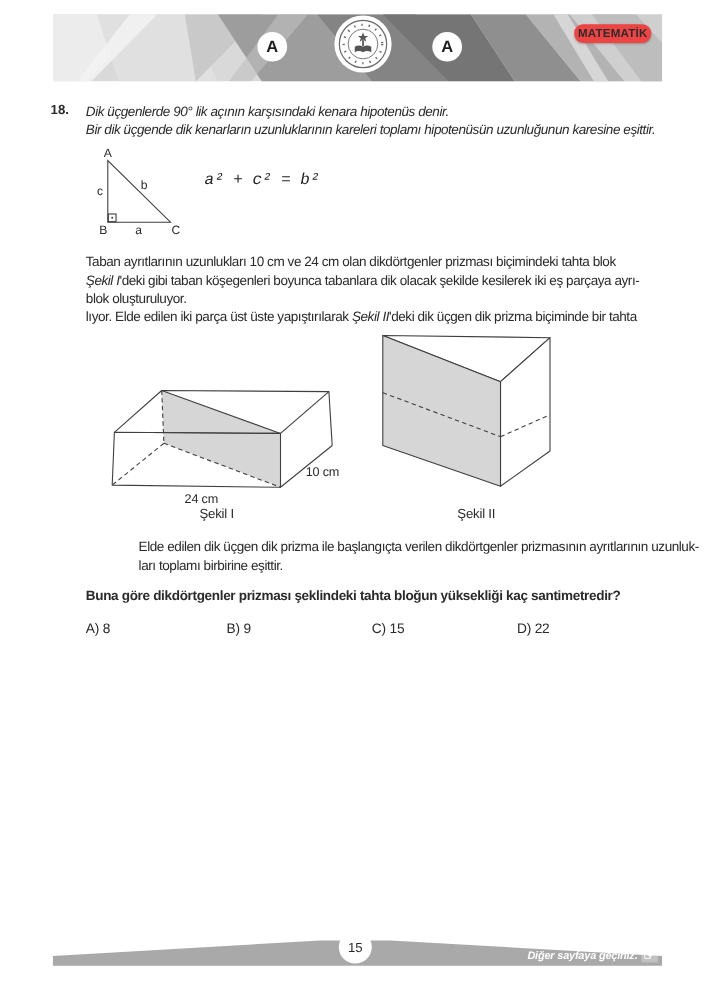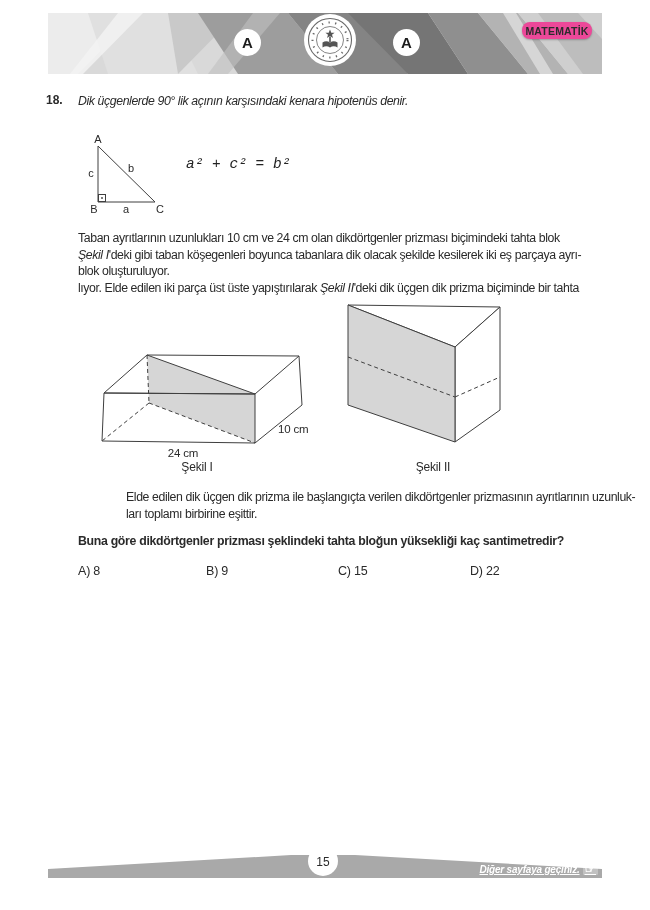--- a/index.html
+++ b/index.html
@@ -12,21 +12,21 @@
   
   .banner{position:absolute;left:48px;top:13px;width:554px;height:61px;}
   .banner svg{position:absolute;left:0;top:0;}
   .badge{
     position:absolute;width:27px;height:27px;border-radius:50%;background:#fff;
     display:flex;align-items:center;justify-content:center;
     font-weight:bold;font-size:15px;color:#1c1c1c;
   }
   .subject{
     position:absolute;left:474px;top:9px;width:70px;height:17px;border-radius:8px;
-    background:#ec4899;display:flex;align-items:center;justify-content:center;
+    background:#ef4444;display:flex;align-items:center;justify-content:center;
     font-weight:bold;font-size:10.5px;letter-spacing:.2px;color:#2c2c2c;
     box-shadow:0 1px 2px rgba(0,0,0,.25);
   }
 
   
   .qnum{position:absolute;left:46px;top:93px;font-weight:bold;font-size:12px;}
   .txtline{font-size:12.3px;letter-spacing:-0.4px;line-height:16.5px;white-space:nowrap;}
   .intro{position:absolute;left:78px;top:93px;font-style:italic;}
   .body2{position:absolute;left:78px;top:230px;}
   .closing{position:absolute;left:78px;top:489px;margin-left:48px;}
@@ -41,21 +41,21 @@
 
   
   svg text{font-family:"Liberation Sans",sans-serif;fill:#2a2a2a;}
   .figlabel{font-size:11px;}
   .dimlabel{font-size:11.5px;letter-spacing:-0.2px;}
 
   
   .footer{position:absolute;left:48px;top:845px;width:554px;height:34px;}
   .nextpage{
     position:absolute;right:4px;top:19px;display:flex;gap:3px;
-    color:#fff;font-size:10px;font-weight:bold;font-style:italic;letter-spacing:-0.2px;text-decoration:underline;
+    color:#fff;font-size:10px;font-weight:bold;font-style:italic;letter-spacing:-0.2px;
   }
   .hand{font-size:13px;font-style:normal;line-height:10px;background:rgba(255,255,255,.28);padding:0 2px;border-radius:1px;}
 </style>
 </head>
 <body>
 
 <div class="page">
 
   <div class="banner">
     <svg width="554" height="61" viewBox="0 0 554 61">
@@ -94,20 +94,21 @@
     </div>
     <div class="subject">
       <span>MATEMATİK</span>
     </div>
   </div>
 
   <div class="qnum">18.</div>
 
   <div class="intro">
     <div class="txtline">Dik üçgenlerde 90° lik açının karşısındaki kenara hipotenüs denir.</div>
+    <div class="txtline">Bir dik üçgende dik kenarların uzunluklarının kareleri toplamı hipotenüsün uzunluğunun karesine eşittir.</div>
   </div>
 
   <svg class="abs" style="left:85px;top:135px;" width="100" height="85" viewBox="0 0 100 85">
     <g stroke="#3f3f3f" stroke-width="1" fill="none">
       <polygon points="13,11 13,67 70,67"></polygon>
       <rect x="13.5" y="59.5" width="7" height="7"></rect>
     </g>
     <circle cx="17" cy="63" r="0.9" fill="#3f3f3f"></circle>
     <text class="figlabel" x="13" y="8" text-anchor="middle">A</text>
     <text class="figlabel" x="9" y="78" text-anchor="middle">B</text>

